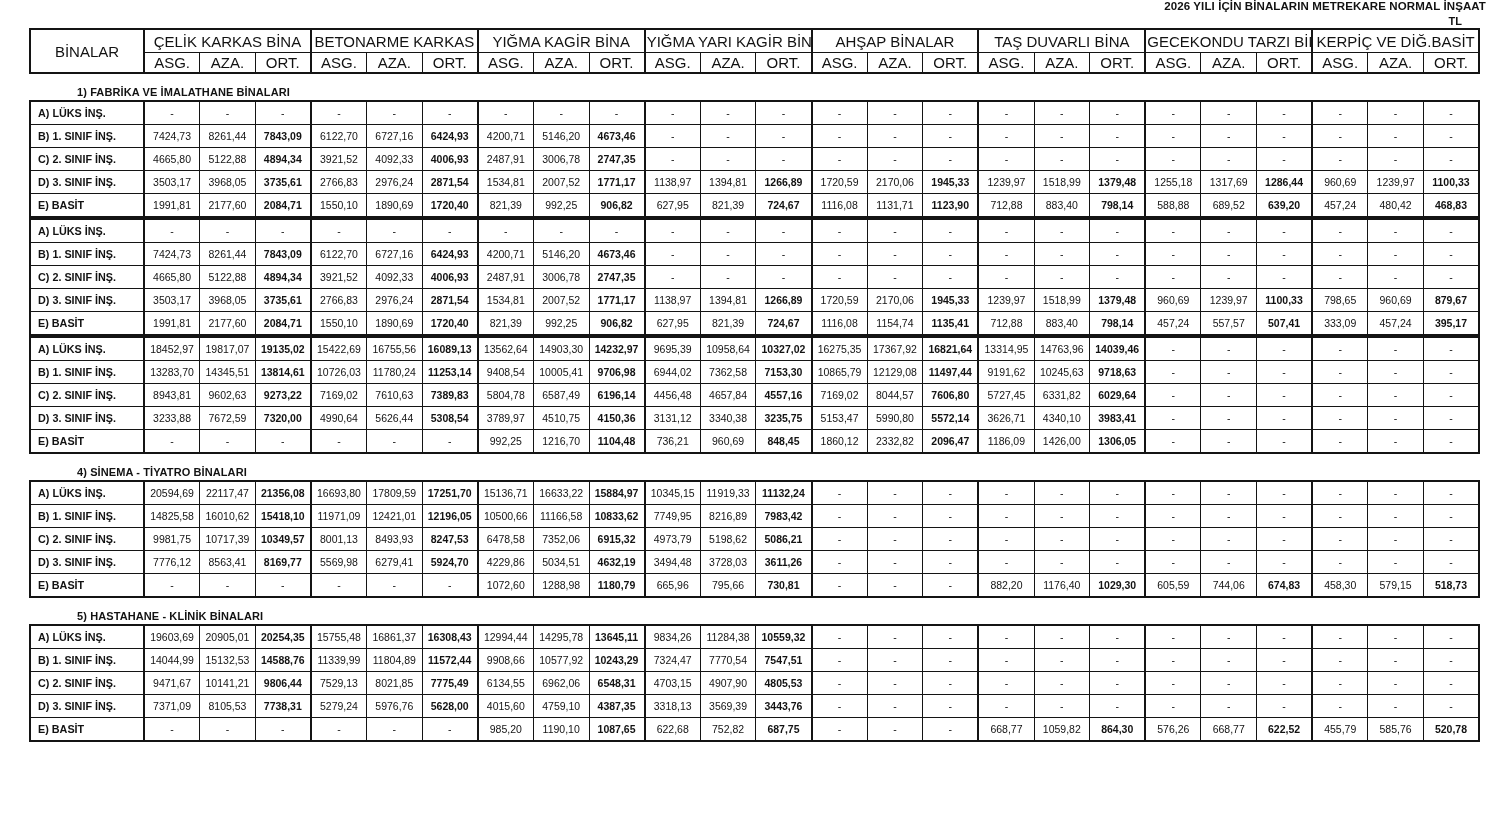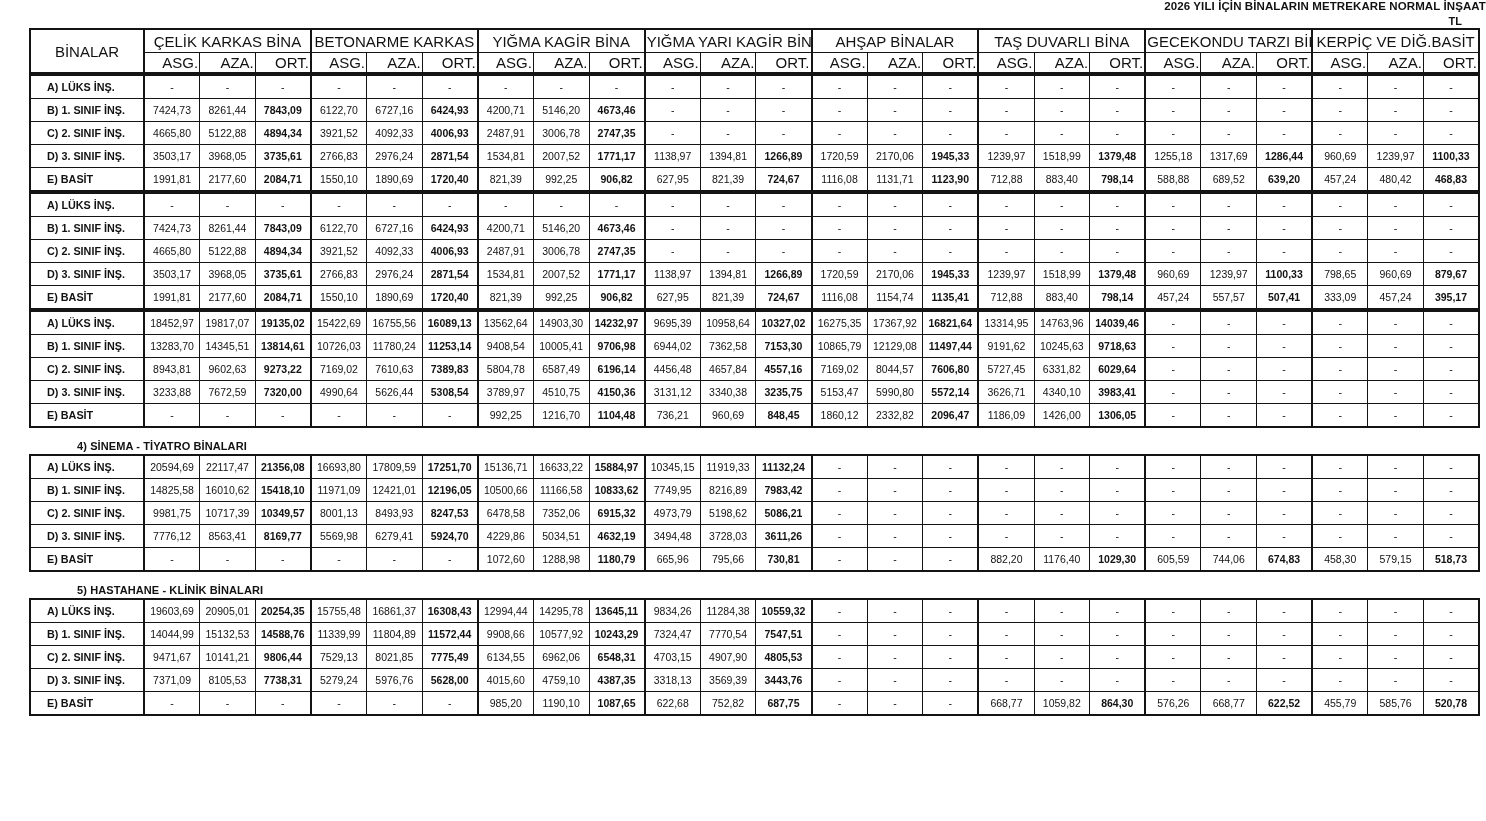--- a/index.html
+++ b/index.html
@@ -44,37 +44,37 @@
     text-align: center;
     overflow: hidden;
     white-space: nowrap;
     font-size: 10.5px;
   }
   col.c-label { width: 114px; }
 
   
   table.header-grid th { font-weight: normal; font-size: 15px; }
   tr.hdr-groups th { height: 22px; }
-  tr.hdr-subs th { height: 19px; text-align: right; }
+  tr.hdr-subs th { height: 19px; }
   th.row-header { font-size: 11.5px; }
 
   
   .grp-end { border-right-width: 2px !important; }
   .label-col { border-right-width: 2px !important; }
 
   .section-title {
     font-weight: bold;
     font-size: 11px;
     margin: 12px 0 2px 48px;
     letter-spacing: 0.1px;
   }
   table.section-grid td, table.section-grid th { height: 22px; }
   table.section-grid th.row-label {
     text-align: left;
-    padding-left: 16px;
+    padding-left: 7px;
     font-weight: bold;
     font-size: 10.8px;
   }
   td.ort { font-weight: bold; }
   td.dash { font-weight: normal; }
 </style>
 </head>
 <body>
 
 <div class="page">
@@ -145,20 +145,21 @@
               <th class="grp-end">ORT.</th>
               <th>ASG.</th>
               <th>AZA.</th>
               <th class="grp-end">ORT.</th>
               <th>ASG.</th>
               <th>AZA.</th>
               <th class="grp-end">ORT.</th>
             </tr>
           </thead>
         </table>
+        <div class="section-title">1) FABRİKA VE İMALATHANE BİNALARI</div>
         <table class="grid section-grid">
           <colgroup>
             <col class="c-label">
             <col>
             <col>
             <col>
             <col>
             <col>
             <col>
             <col>

